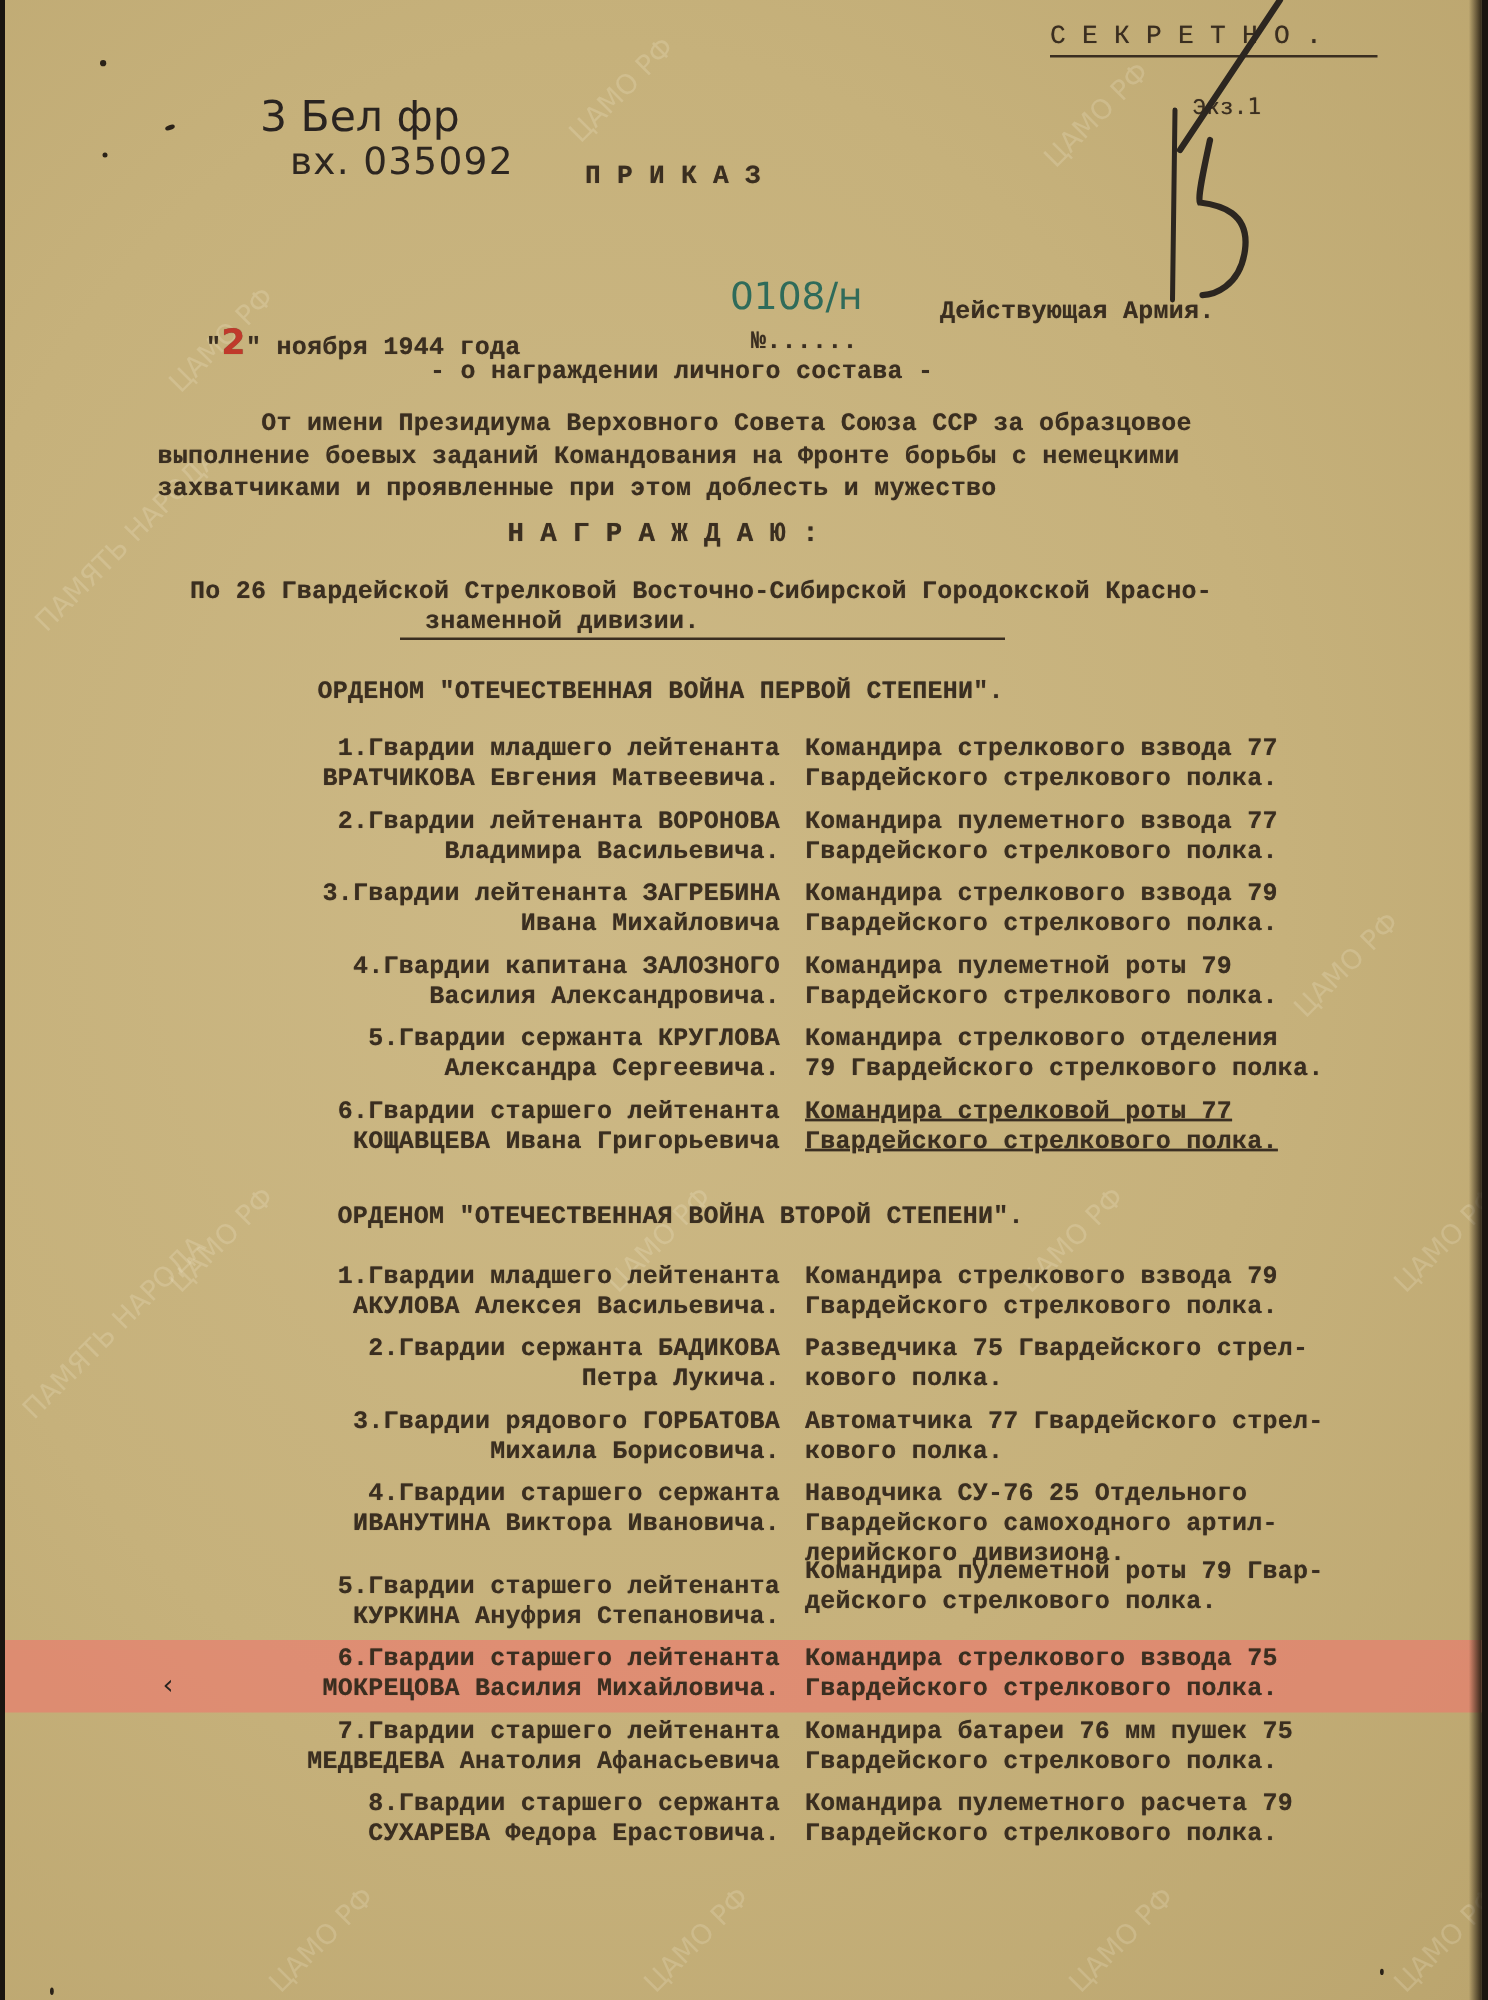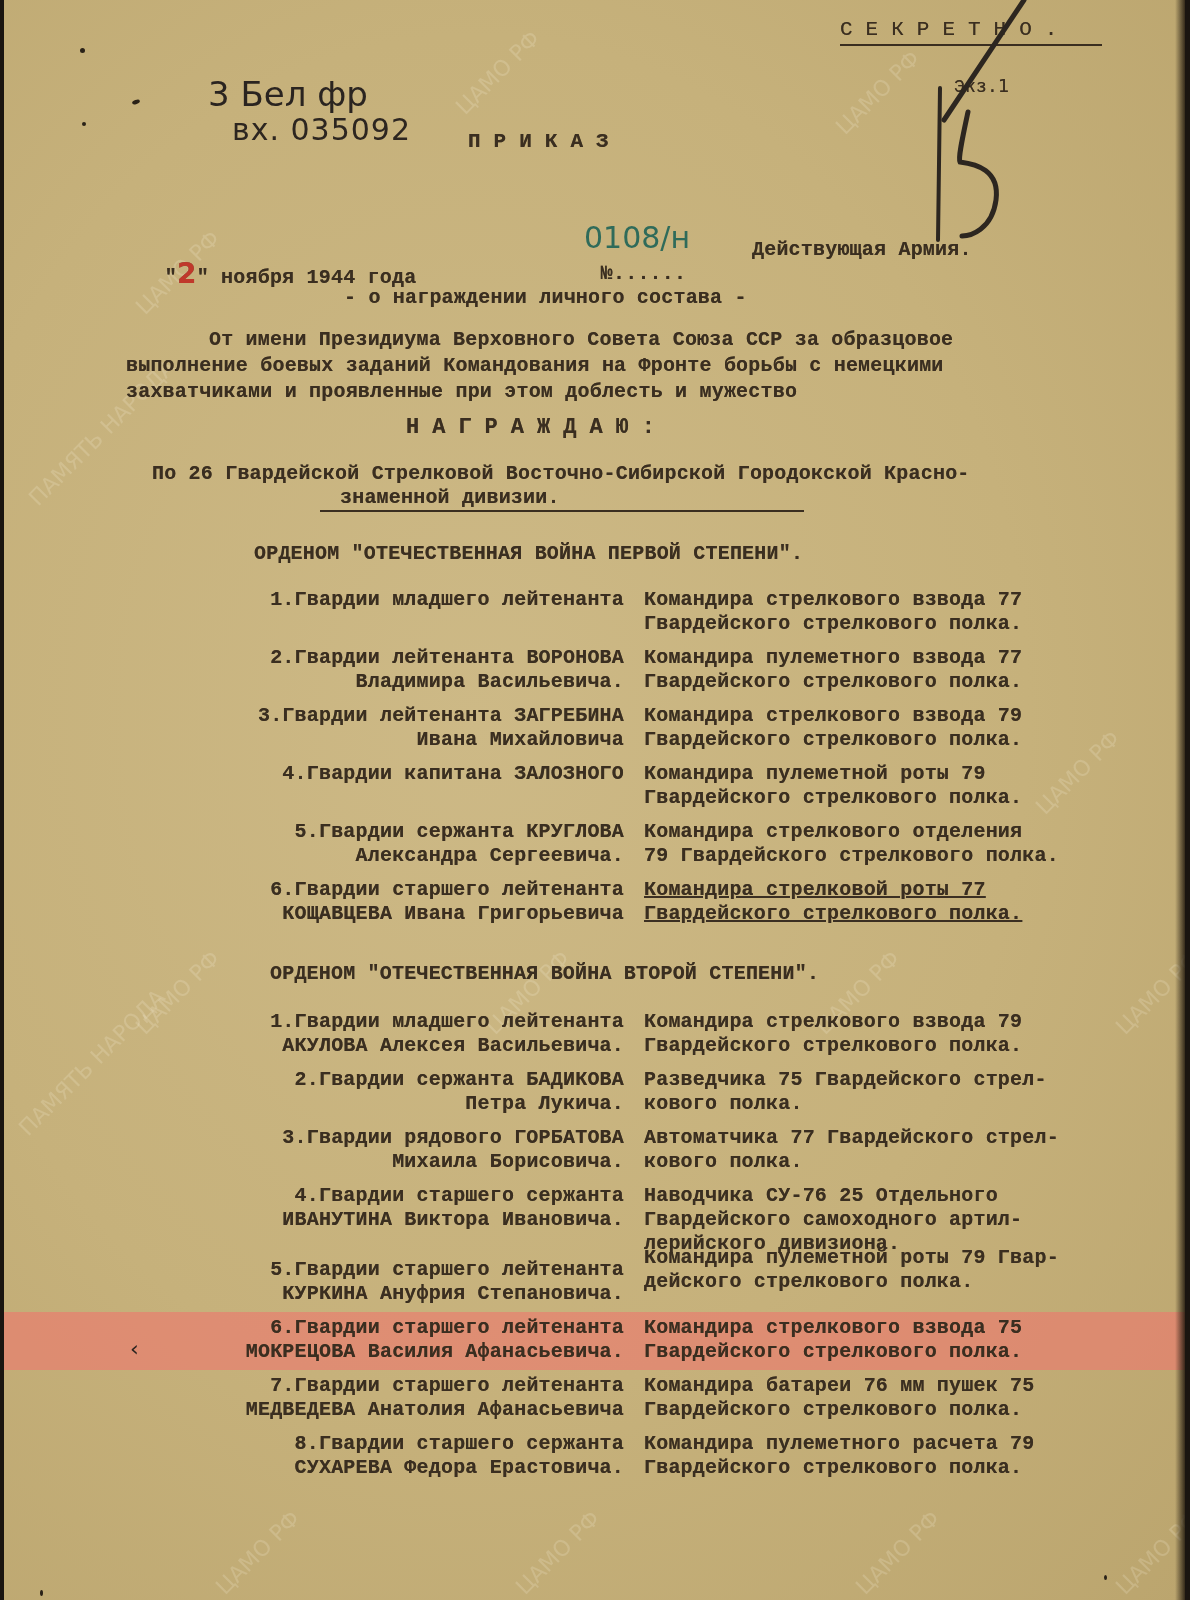--- a/index.html
+++ b/index.html
@@ -144,20 +144,21 @@
 
   <div class="t bold" style="left:148px;top:462px;">По 26 Гвардейской Стрелковой Восточно-Сибирской Городокской Красно-</div>
   <div class="t bold" style="left:336px;top:486px;">знаменной дивизии.</div>
   <div class="underline" style="left:316px;top:510px;width:484px;"></div>
 
   <div class="t bold" style="left:250px;top:542px;">ОРДЕНОМ "ОТЕЧЕСТВЕННАЯ ВОЙНА ПЕРВОЙ СТЕПЕНИ".</div>
 
   <div>
     <div class="row-left" style="top:588px;">
       <span class="t bold"><span>1.</span><span>Гвардии младшего лейтенанта</span></span>
+      <span class="t bold" style="padding-left:28px;">ВРАТЧИКОВА Евгения Матвеевича.</span>
     </div>
     <div class="row-right" style="top:588px;">
       <span class="t bold">Командира стрелкового взвода 77</span>
       <span class="t bold">Гвардейского стрелкового полка.</span>
     </div>
   </div>
 
   <div>
     <div class="row-left" style="top:646px;">
       <span class="t bold"><span>2.</span><span>Гвардии лейтенанта ВОРОНОВА</span></span>
@@ -176,20 +177,21 @@
     </div>
     <div class="row-right" style="top:704px;">
       <span class="t bold">Командира стрелкового взвода 79</span>
       <span class="t bold">Гвардейского стрелкового полка.</span>
     </div>
   </div>
 
   <div>
     <div class="row-left" style="top:762px;">
       <span class="t bold"><span>4.</span><span>Гвардии капитана ЗАЛОЗНОГО</span></span>
+      <span class="t bold" style="padding-left:28px;">Василия Александровича.</span>
     </div>
     <div class="row-right" style="top:762px;">
       <span class="t bold">Командира пулеметной роты 79</span>
       <span class="t bold">Гвардейского стрелкового полка.</span>
     </div>
   </div>
 
   <div>
     <div class="row-left" style="top:820px;">
       <span class="t bold"><span>5.</span><span>Гвардии сержанта КРУГЛОВА</span></span>
@@ -266,21 +268,21 @@
     </div>
     <div class="row-right" style="top:1246px;">
       <span class="t bold">Командира пулеметной роты 79 Гвар-</span>
       <span class="t bold">дейского стрелкового полка.</span>
     </div>
   </div>
 
   <div>
     <div class="row-left" style="top:1316px;">
       <span class="t bold"><span>6.</span><span>Гвардии старшего лейтенанта</span></span>
-      <span class="t bold" style="padding-left:28px;">МОКРЕЦОВА Василия Афанасьевича.</span>
+      <span class="t bold" style="padding-left:28px;">МОКРЕЦОВА Василия Михайловича.</span>
     </div>
     <div class="row-right" style="top:1316px;">
       <span class="t bold">Командира стрелкового взвода 75</span>
       <span class="t bold">Гвардейского стрелкового полка.</span>
     </div>
     <div class="hand" style="left:126px;top:1336px;font-size:22px;">‹</div>
   </div>
 
   <div>
     <div class="row-left" style="top:1374px;">

